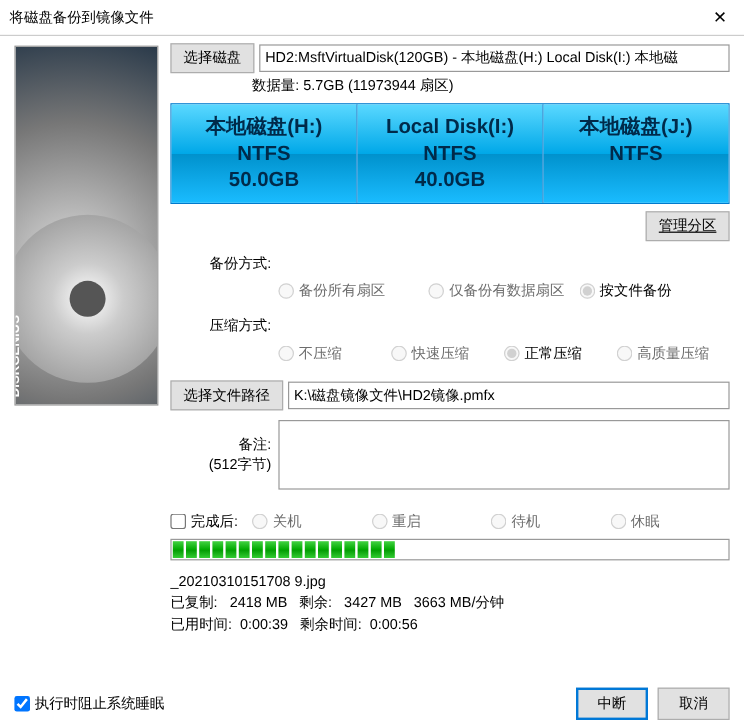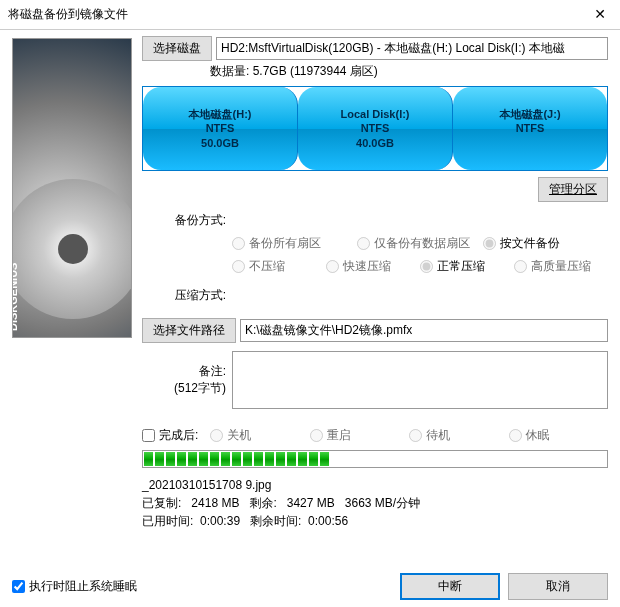--- a/index.html
+++ b/index.html
@@ -11,41 +11,41 @@
   .hdimg { width: 120px; height: 300px; background: radial-gradient(circle at 40% 60%, #ddd 0%, #aaa 30%, #777 60%, #2a3a4a 100%); border: 1px solid #999; position: relative; overflow: hidden; }
   .hdimg::before { content:""; position:absolute; width:140px; height:140px; border-radius:50%; background: radial-gradient(circle, #fff 0%, #ccc 30%, #888 100%); left:-10px; top:140px; }
   .hdimg::after { content:""; position:absolute; width:30px; height:30px; border-radius:50%; background:#555; left:45px; top:195px; }
   .brand { position:absolute; bottom:6px; left:6px; color:#fff; font-weight:bold; font-size:11px; transform: rotate(-90deg); transform-origin: left bottom; white-space:nowrap; }
   .content { flex: 1; padding-right: 12px; }
   .row { display: flex; align-items: center; margin-top: 6px; }
   .btn { background: #e1e1e1; border: 1px solid #adadad; padding: 3px 10px; cursor: pointer; font-size: 12px; font-family: inherit; }
   .diskinfo { border: 1px solid #999; padding: 2px 4px; flex: 1; margin-left: 4px; white-space: nowrap; overflow: hidden; }
   .dataqty { padding: 2px 0 6px 68px; }
   .partbox { display: flex; border: 1px solid #007acc; }
-  .part { flex: 1; text-align: center; background: linear-gradient(#5ad8ff, #00a8e8 50%, #0091cc 50%, #1abcff); color:#002a4a; font-weight: bold; padding: 20px 0; border-right: 1px solid #007acc; font-size: 11px; border-radius: 18px; }
+  .part { flex: 1; text-align: center; background: linear-gradient(#5ad8ff, #00a8e8 50%, #0091cc 50%, #1abcff); color:#002a4a; font-weight: bold; padding: 8px 0; border-right: 1px solid #007acc; font-size: 17px; }
   .part:last-child { border-right: none; }
   .part div { line-height: 1.3; }
   .rightbtn { display:flex; justify-content:flex-end; margin-top:6px;text-decoration:underline; }
   .glabel { width: 90px; text-align: right; padding-right: 6px; }
   .radios { flex: 1; display: flex; justify-content: space-between; }
   .rad { flex: 1; display: flex; align-items: center; color: #6d6d6d; }
   .rad input { margin-right: 4px; }
   .sel { color: #000; }
   .pathbox { border: 1px solid #999; padding: 2px 4px; flex: 1; margin-left: 4px; }
   .remark { display:flex; margin-top:8px; }
   .remark textarea { flex:1; height:58px; border:1px solid #999; resize:none; font-family: inherit; font-size:12px; }
   .aftrow { display:flex; align-items:center; margin-top:18px; }
   .chk { display:flex; align-items:center; margin-right:12px; }
   .chk input { margin-right:4px; }
   .progress { height:18px; border:1px solid #999; margin-top:6px; display:flex; align-items:center; padding:1px; gap:2px; }
   .pseg { height:14px; background: linear-gradient(#42d242, #0a0 50%, #090 50%, #3c3); flex:0 0 9px; }
   .status { margin-top:8px; line-height:1.5; }
   .footer { display:flex; align-items:center; justify-content:space-between; padding:8px 12px; }
   .fbtns { display:flex; gap:8px; }
-  .fbtns .btn { width:100px; }
+  .fbtns .btn { width:60px; }
   .primary { border:2px solid #0078d7; }
 </style>
 </head>
 <body>
 
 <div class="titlebar">
   <span>将磁盘备份到镜像文件</span>
   <div class="close">✕</div>
 </div>
 
@@ -100,43 +100,43 @@
             <input type="radio" disabled="" style="">
             <span>仅备份有数据扇区</span>
           </label>
         <label class="rad sel">
             <input type="radio" checked="" disabled="" style="">
             <span>按文件备份</span>
           </label>
       </div>
     </div>
 
+    <div class="row" style="margin-top:12px;">
+      <div class="glabel">压缩方式:</div>
+    </div>
     <div class="row">
       <div class="glabel"></div>
       <div class="radios">
         <label class="rad">
             <input type="radio" disabled="" style="">
             <span>不压缩</span>
           </label>
         <label class="rad">
             <input type="radio" disabled="" style="">
             <span>快速压缩</span>
           </label>
         <label class="rad sel">
             <input type="radio" checked="" disabled="" style="">
             <span>正常压缩</span>
           </label>
         <label class="rad">
             <input type="radio" disabled="" style="">
             <span>高质量压缩</span>
           </label>
       </div>
-    </div>
-    <div class="row" style="margin-top:12px;">
-      <div class="glabel">压缩方式:</div>
     </div>
 
     <div class="row" style="margin-top:14px;">
       <button class="btn">选择文件路径</button>
       <div class="pathbox">K:\磁盘镜像文件\HD2镜像.pmfx</div>
     </div>
 
     <div class="remark">
       <div class="glabel" style="line-height:1.4;margin-top:12px;">
         <div>备注:</div>

